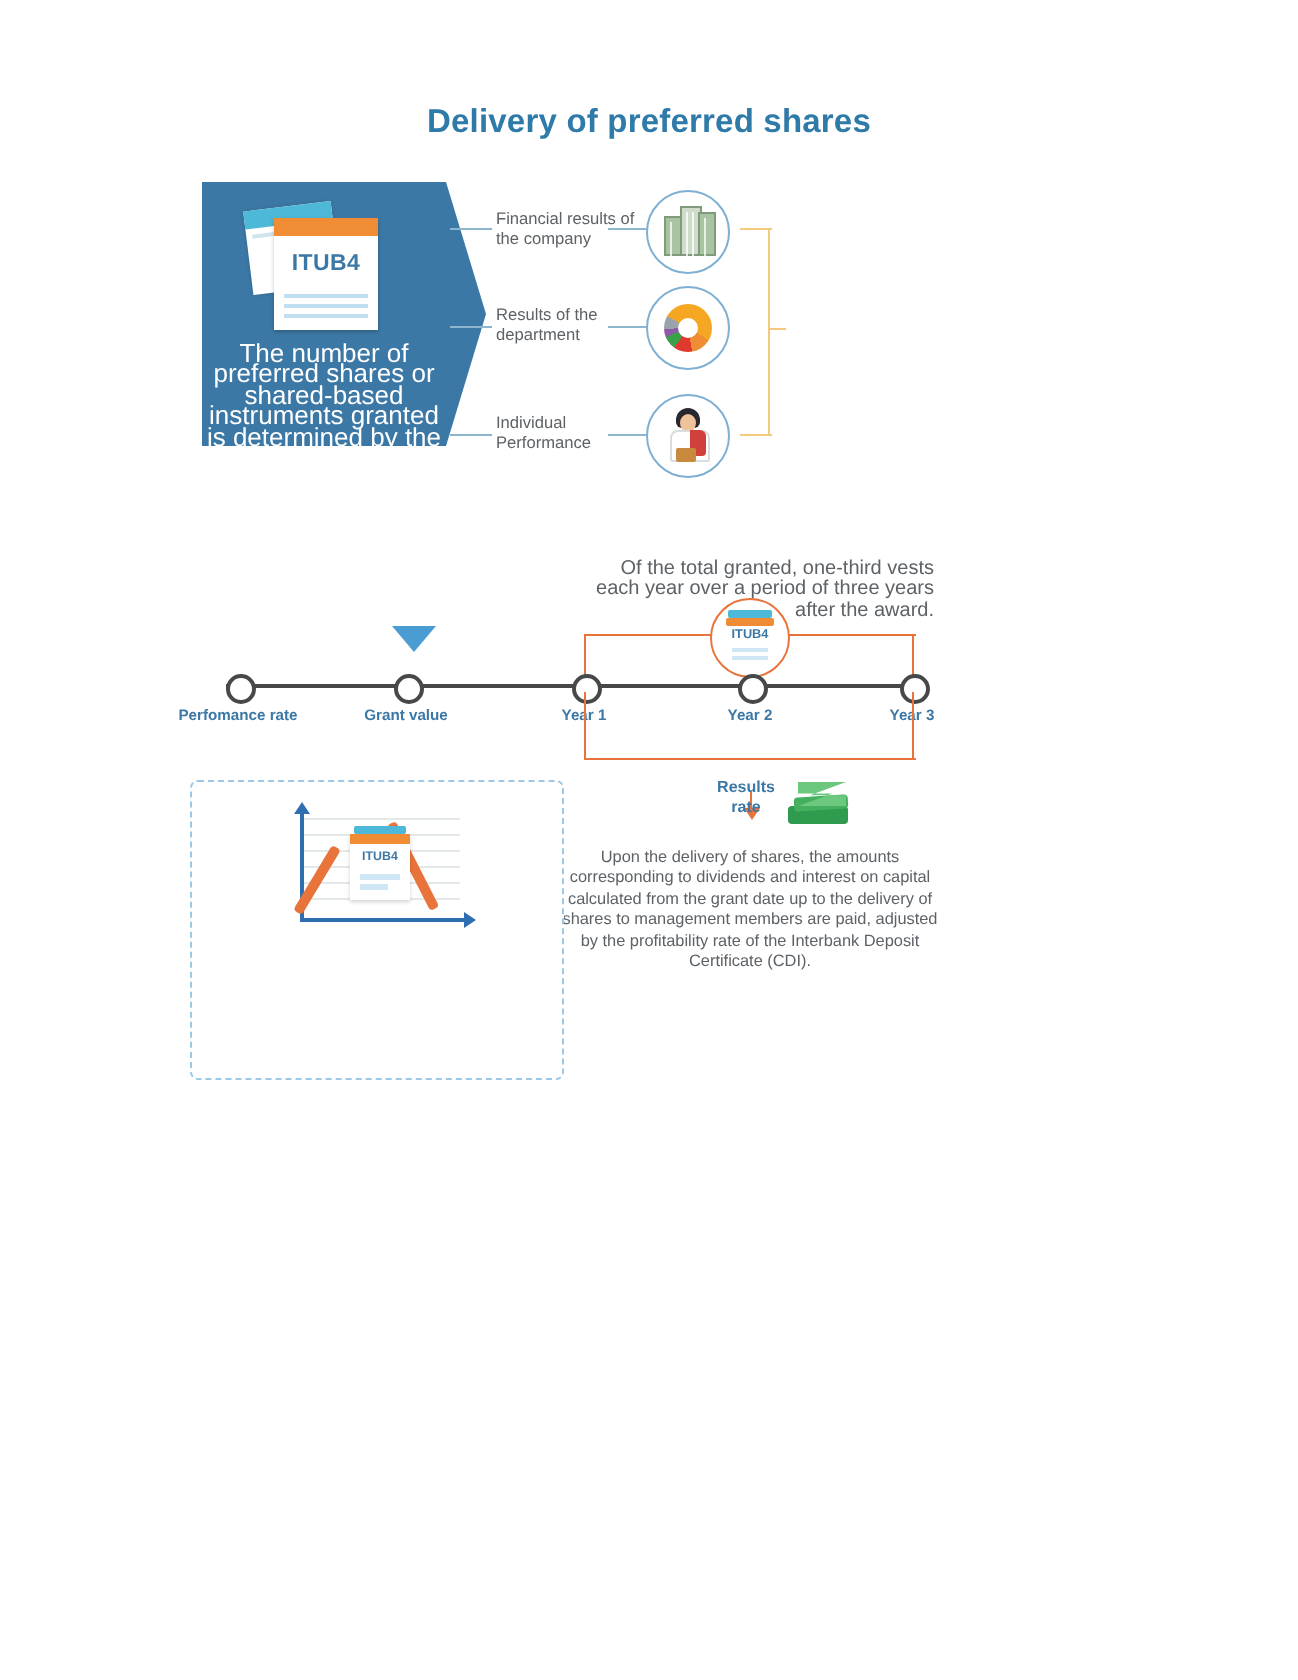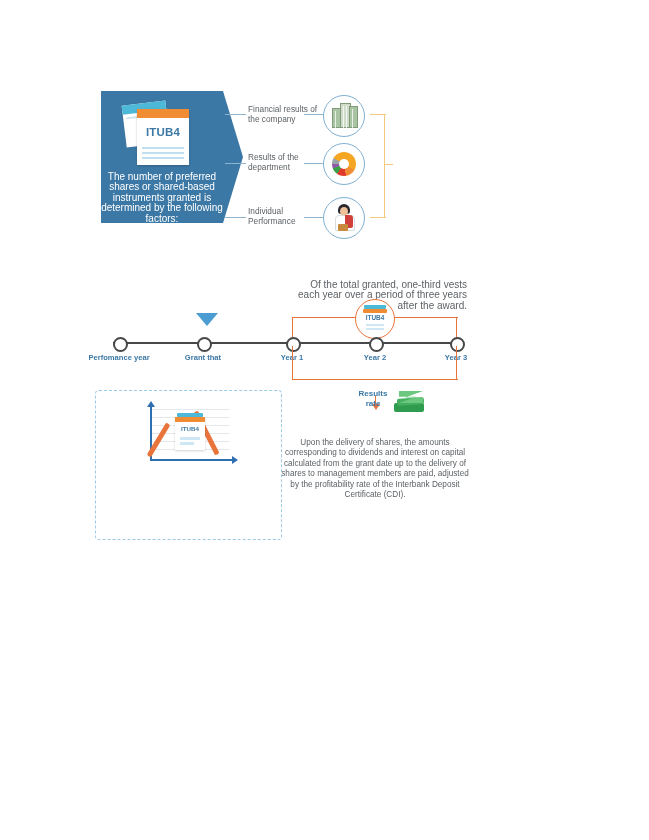--- a/index.html
+++ b/index.html
@@ -44,21 +44,21 @@
   }
   .doc-lines{position:absolute;left:5px;top:38px;width:42px;}
   .doc-lines i{display:block;height:2px;background:#bfdff0;margin-bottom:3px;}
   .doc-lines i:nth-child(2){width:80%;}
   .doc-lines i:nth-child(3){width:65%;}
   .doc-lines-r{position:absolute;left:28px;top:38px;width:19px;}
   .doc-lines-r i{display:block;height:2px;background:#bfdff0;margin-bottom:3px;}
 
   .bluecaption{
     position:absolute;left:101px;top:172px;width:122px;text-align:center;
-    color:#ffffff;font-size:10px;line-height:10.4px;
+    color:#ffffff;font-size:13px;line-height:10.4px;
   }
 
   
   .factor-label{
     position:absolute;font-size:8.3px;line-height:10.2px;color:#5d6266;
   }
   .f1{left:248px;top:104px;width:76px;}
   .f2{left:248px;top:152px;width:76px;}
   .f3{left:248px;top:206px;width:76px;}
 
@@ -162,21 +162,21 @@
        clip-path:polygon(0 0,100% 0,25% 55%,100% 55%,100% 100%,0 100%,72% 48%,0 48%);}
   .dn-arrow{
     position:absolute;left:372px;top:404px;width:0;height:0;
     border-left:4px solid transparent;border-right:4px solid transparent;
     border-top:6px solid #e8743b;
   }
   .dn-stem{position:absolute;left:375px;top:396px;width:1.4px;height:9px;background:#e8743b;}
 
   .note-delivery{
     position:absolute;left:279px;top:424px;width:192px;text-align:center;
-    font-size:8.2px;line-height:10.4px;color:#5d6266;margin-top:14px;
+    font-size:8.2px;line-height:10.4px;color:#5d6266;
   }
 
   
   .dashbox{
     position:absolute;left:95px;top:390px;width:185px;height:148px;
     border:1.4px dashed #9ec9e6;border-radius:4px;background:#ffffff;
   }
   .mini-chart{position:absolute;left:46px;top:12px;width:96px;height:62px;}
   .mc-yaxis{position:absolute;left:8px;top:2px;width:1.6px;height:56px;background:#2f6fb0;}
   .mc-xaxis{position:absolute;left:8px;top:56px;width:86px;height:1.6px;background:#2f6fb0;}
@@ -196,20 +196,21 @@
   .dash-note{
     position:absolute;left:8px;top:85px;width:169px;text-align:center;
     font-size:8.2px;line-height:10.4px;color:#5d6266;
   }
 </style>
 </head>
 <body>
 
 <div class="stage">
 
+  <div class="title">Delivery of preferred shares</div>
 
   <div class="bluepanel"></div>
   <div class="bluearrow"></div>
 
   <div class="doc-wrap">
     <div class="doc-back">
       <div class="doc-back-bar"></div>
       <div class="doc-back-bar2"></div>
     </div>
     <div class="doc-front">
@@ -290,22 +291,22 @@
       </div>
   </div>
 
   <div class="tl-axis"></div>
   <div class="node n1"></div>
   <div class="node n2"></div>
   <div class="node n3"></div>
   <div class="node n4"></div>
   <div class="node n5"></div>
 
-  <div class="tl-label t1">Perfomance year</div>
-  <div class="tl-label t2">Grant that</div>
+  <div class="tl-label t1">Perfomance rate</div>
+  <div class="tl-label t2">Grant value</div>
   <div class="tl-label t3">Year 1</div>
   <div class="tl-label t4">Year 2</div>
   <div class="tl-label t5">Year 3</div>
 
   <div class="orline" style="left:292px;top:346px;width:1.4px;height:34px;"></div>
   <div class="orline" style="left:456px;top:346px;width:1.4px;height:34px;"></div>
   <div class="orline" style="left:292px;top:379px;width:166px;height:1.4px;"></div>
   <div class="dn-stem"></div>
   <div class="dn-arrow"></div>
 

